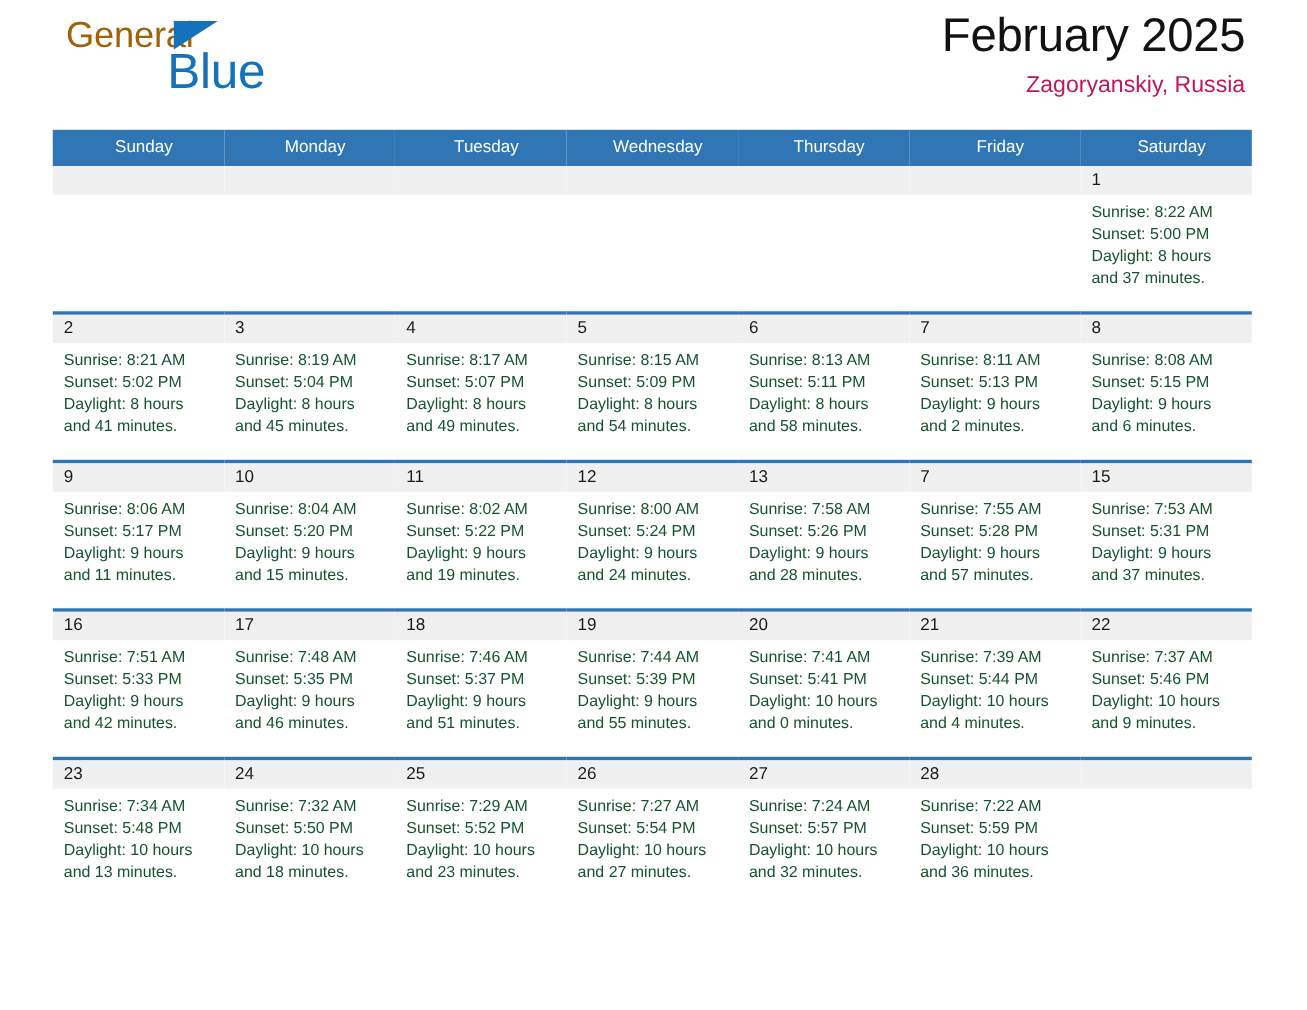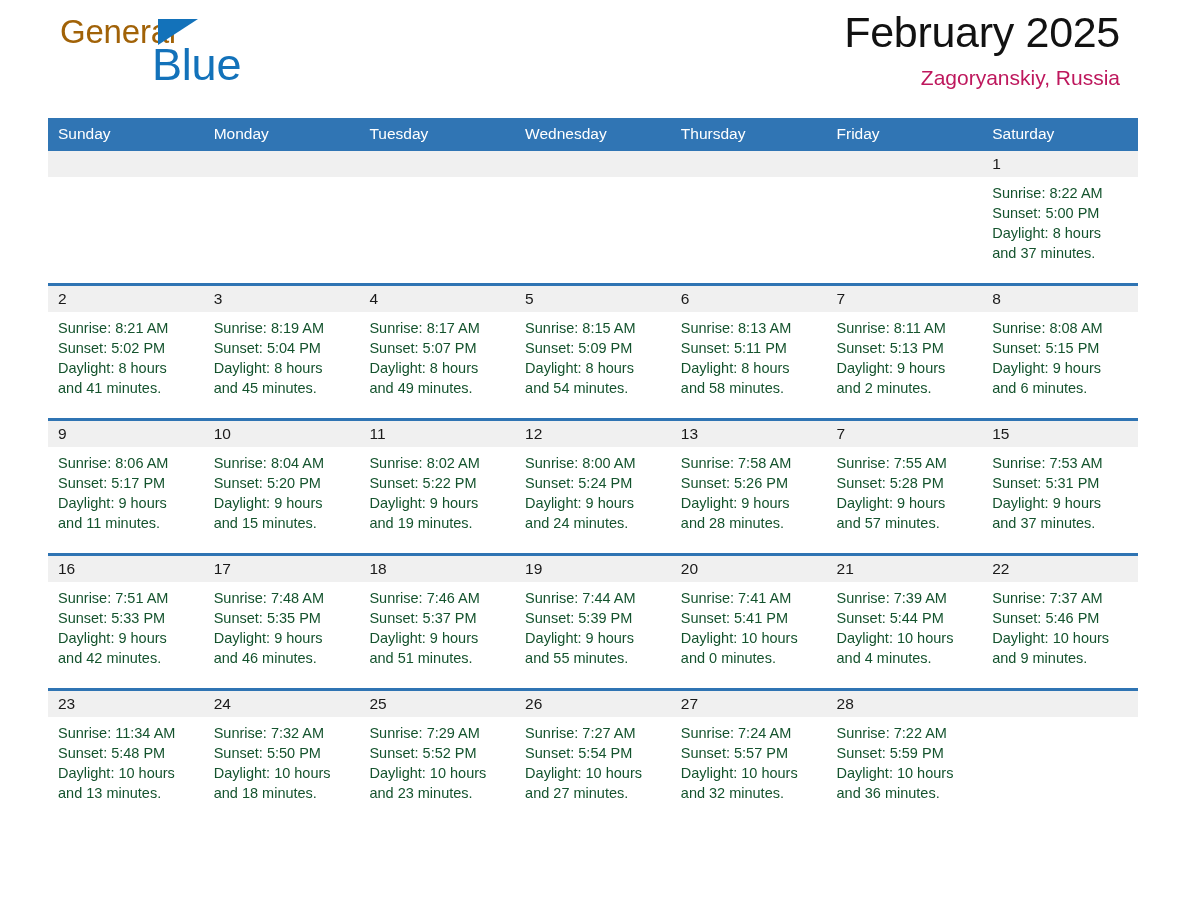--- a/index.html
+++ b/index.html
@@ -55,21 +55,21 @@
     display: block;
     margin-left: 92px;
     margin-top: -3px;
     font-size: 45px;
     line-height: 36px;
     color: #1372ba;
     letter-spacing: -0.2px;
   }
   .title-block {
     position: absolute;
-    right: 20px;
+    right: 8px;
     top: 6px;
     text-align: right;
   }
   .month-title {
     font-size: 43px;
     line-height: 52px;
     color: #121212;
     font-weight: normal;
     margin: 0;
     letter-spacing: -0.3px;
@@ -86,21 +86,21 @@
   .calendar {
     width: 1090px;
     border-collapse: collapse;
     table-layout: fixed;
   }
   .cal-head th {
     background: #3075b4;
     color: #ffffff;
     font-size: 15.5px;
     font-weight: normal;
-    text-align: left;
+    text-align: center;
     padding: 7px 0 8px 10px;
     line-height: 18px;
   }
   .week-row td {
     vertical-align: top;
     padding: 0;
     border-top: 3px solid #2f74b3;
     background: #ffffff;
     height: 132px;
   }
@@ -388,21 +388,21 @@
               <div>Sunset: 5:46 PM</div>
               <div>Daylight: 10 hours</div>
               <div>and 9 minutes.</div>
             </div>
           </td>
         </tr>
         <tr class="week-row">
           <td>
             <div class="daynum">23</div>
             <div class="cell-body">
-              <div>Sunrise: 11:34 AM</div>
+              <div>Sunrise: 7:34 AM</div>
               <div>Sunset: 5:48 PM</div>
               <div>Daylight: 10 hours</div>
               <div>and 13 minutes.</div>
             </div>
           </td>
           <td>
             <div class="daynum">24</div>
             <div class="cell-body">
               <div>Sunrise: 7:32 AM</div>
               <div>Sunset: 5:50 PM</div>

